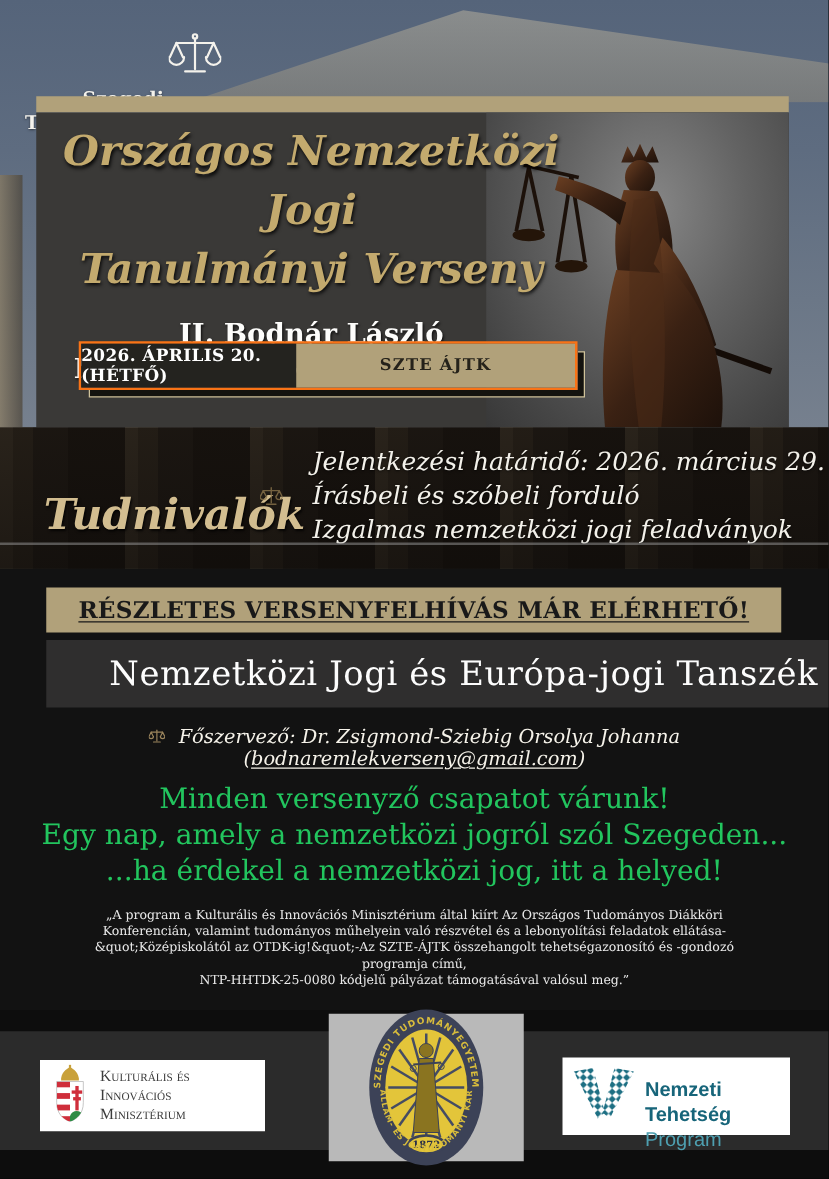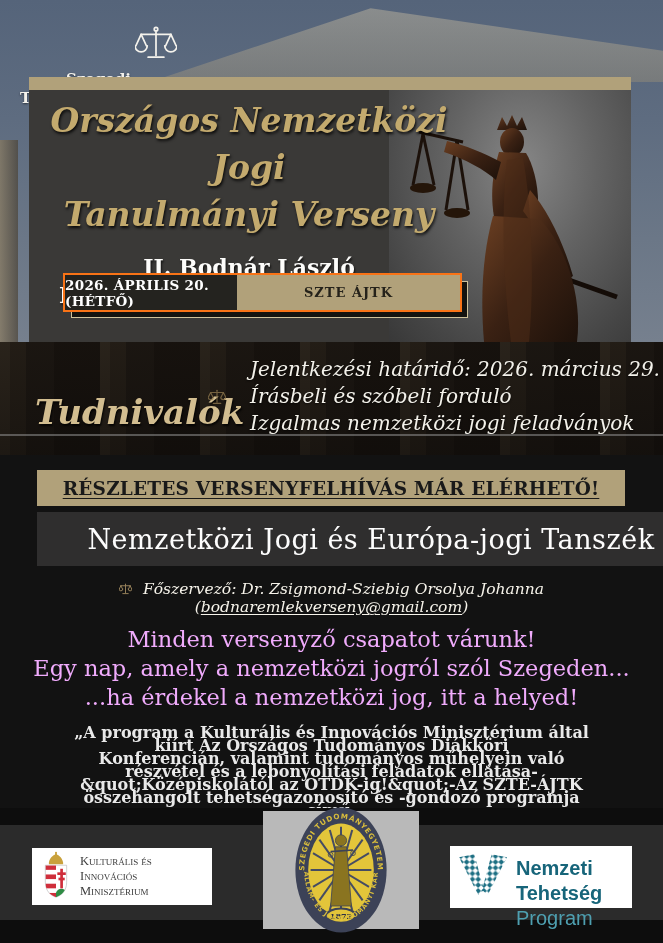--- a/index.html
+++ b/index.html
@@ -51,37 +51,37 @@
   .banner{position:absolute;left:37px;top:15px;width:588px;height:36px;background:#b1a17a;
     display:flex;align-items:center;justify-content:center;}
   .banner span{color:#191919;font-weight:bold;font-size:18.5px;letter-spacing:.2px;
     text-decoration:underline;text-underline-offset:3px;}
   .dept-box{position:absolute;left:37px;top:57px;width:588px;height:54px;background:#2f2e2e;
     display:flex;align-items:center;justify-content:center;padding-left:40px;}
   .dept-box span{color:#fdfdfd;font-size:27px;letter-spacing:.5px;}
   .organizer{position:absolute;left:0;top:125px;width:663px;text-align:center;color:#f6f3ea;
     font-style:italic;font-size:15.5px;}
   .organizer .email{text-decoration:underline;text-underline-offset:2px;color:#f6f3ea;}
-  .invitation{position:absolute;left:0;top:170px;width:663px;text-align:center;color:#f0abfc;
+  .invitation{position:absolute;left:0;top:170px;width:663px;text-align:center;color:#22c55e;
     font-size:22.5px;line-height:29px;}
   .disclaimer{position:absolute;left:71px;top:271px;width:521px;text-align:center;color:#e9e9e9;
-    font-weight:bold;font-size:16px;line-height:13px;}
+    font-weight:normal;font-size:10px;line-height:13px;}
 
   
   .footer-section{position:absolute;left:0;top:808px;width:663px;height:135px;background:#0d0d0d;}
   .footer-strip{position:absolute;left:0;top:17px;width:663px;height:95px;background:#2b2b2b;}
   .ministry-box{position:absolute;left:32px;top:40px;width:180px;height:57px;background:#fff;
     display:flex;align-items:center;gap:8px;padding-left:8px;box-sizing:border-box;}
   .ministry-text{font-family:"Liberation Serif",serif;font-variant:small-caps;font-weight:normal;
     color:#3c3c3c;font-size:12.5px;line-height:1.2;}
   .seal-box{position:absolute;left:263px;top:3px;width:156px;height:118px;background:#b9b9b9;
     display:flex;align-items:center;justify-content:center;}
   .talent-box{position:absolute;left:450px;top:38px;width:182px;height:62px;background:#fff;
     display:flex;align-items:center;gap:8px;padding-left:8px;box-sizing:border-box;}
-  .talent-text{font-family:"Liberation Sans",sans-serif;font-size:20px;line-height:1.25;margin-top:32px;}
+  .talent-text{font-family:"Liberation Sans",sans-serif;font-size:16px;line-height:1.25;margin-top:32px;}
   .talent-line1{font-weight:bold;color:#17657a;}
   .talent-line2{color:#4e9fb0;}
 </style>
 </head>
 <body>
 
 <div class="poster">
 
   <section class="hero-section">
     <div class="roofline"></div>

